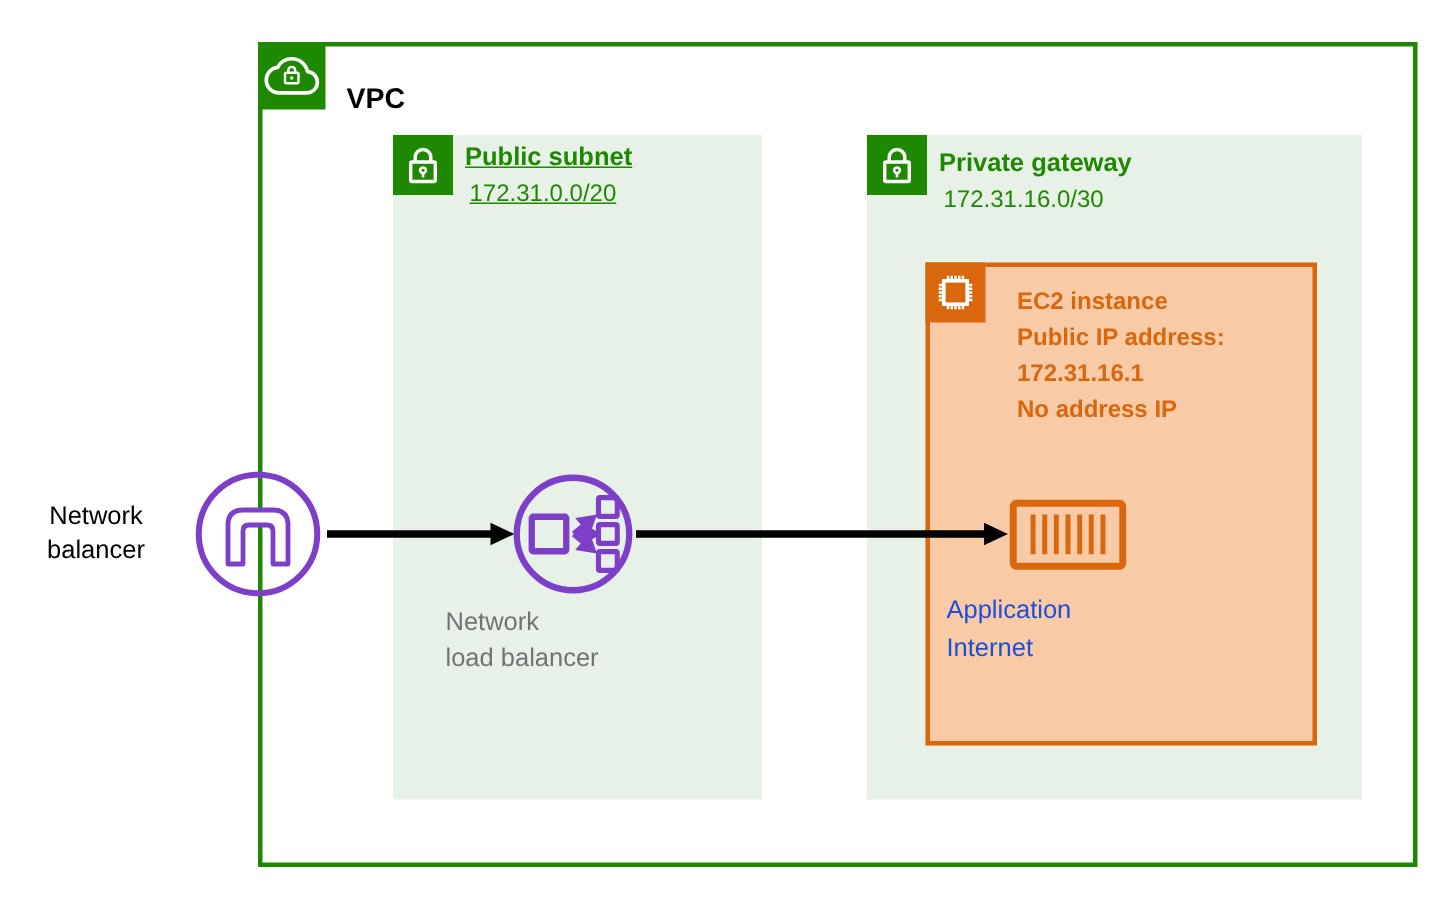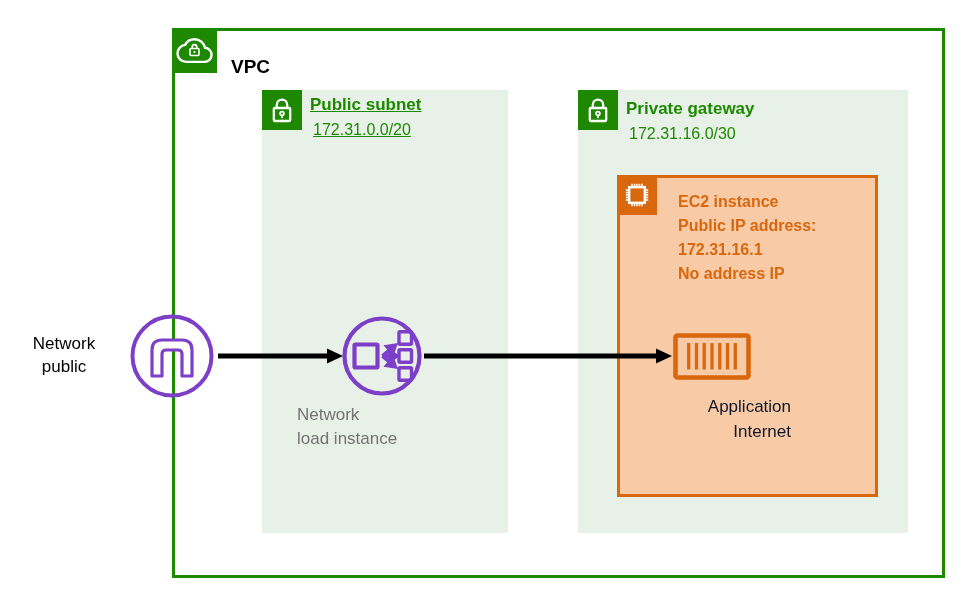--- a/index.html
+++ b/index.html
@@ -32,21 +32,21 @@
   
   .igw-svg{left:130px;top:314px;}
   .igw-label{left:8px;top:332px;width:112px;text-align:center;color:#000;font-size:17px;line-height:23px;}
   .igw-label span{display:block;}
   
   .nlb-svg{left:342px;top:316px;}
   .nlb-label{left:297px;top:403px;width:170px;text-align:left;color:#737373;font-size:17px;line-height:24px;}
   .nlb-label span{display:block;}
   
   .container-svg{left:672px;top:332px;}
-  .container-label{left:631px;top:394px;width:160px;text-align:right;color:#0f172a;font-size:17px;line-height:25px;}
+  .container-label{left:631px;top:394px;width:160px;text-align:left;color:#1d4ed8;font-size:17px;line-height:25px;}
   .container-label span{display:block;}
   .arrows{left:0;top:0;pointer-events:none;}
 </style>
 </head>
 <body>
 
 <div class="canvas">
 
   <div class="abs vpc-box"></div>
 
@@ -139,21 +139,21 @@
   </svg>
 
   <div class="abs igw-svg">
     <svg width="84" height="84" viewBox="0 0 84 84">
       <circle cx="42" cy="42" r="39.5" fill="none" stroke="#7D3FC8" stroke-width="4"></circle>
       <path d="M22 62 V36 Q22 26 32 26 H52 Q62 26 62 36 V62 H52 V40 Q52 36 48 36 H36 Q32 36 32 40 V62 Z" fill="#ffffff" stroke="#7D3FC8" stroke-width="3.2" stroke-linejoin="round"></path>
     </svg>
   </div>
   <div class="abs igw-label">
     <span>Network</span>
-    <span>public</span>
+    <span>balancer</span>
   </div>
 
   <div class="abs nlb-svg">
     <svg width="80" height="80" viewBox="0 0 80 80">
       <circle cx="40" cy="40" r="37.5" fill="none" stroke="#7D3FC8" stroke-width="4.2"></circle>
       <rect x="12.5" y="28.5" width="23" height="23" rx="1" fill="none" stroke="#7D3FC8" stroke-width="4.2"></rect>
       <rect x="57" y="15.75" width="12.5" height="12.5" rx="1" fill="none" stroke="#7D3FC8" stroke-width="3.4"></rect>
       <rect x="57" y="33.75" width="12.5" height="12.5" rx="1" fill="none" stroke="#7D3FC8" stroke-width="3.4"></rect>
       <rect x="57" y="51.75" width="12.5" height="12.5" rx="1" fill="none" stroke="#7D3FC8" stroke-width="3.4"></rect>
       <g stroke="#7D3FC8" stroke-width="3.8" fill="#7D3FC8">
@@ -167,21 +167,21 @@
           </g>
         <g transform="rotate(40 40.5 40)">
             <line x1="40.5" y1="40" x2="50" y2="40"></line>
             <polygon points="50,35.8 57,40 50,44.2"></polygon>
           </g>
       </g>
     </svg>
   </div>
   <div class="abs nlb-label">
     <span>Network</span>
-    <span>load instance</span>
+    <span>load balancer</span>
   </div>
 
   <div class="abs container-svg">
     <svg width="80" height="49" viewBox="0 0 80 49">
       <rect x="3.5" y="3.5" width="73" height="42" rx="2" fill="none" stroke="#D8670E" stroke-width="4.6"></rect>
       <g stroke="#D8670E" stroke-width="3.3">
         <line x1="16.7" y1="11" x2="16.7" y2="37.5"></line>
         <line x1="24.5" y1="11" x2="24.5" y2="37.5"></line>
         <line x1="32.2" y1="11" x2="32.2" y2="37.5"></line>
         <line x1="40" y1="11" x2="40" y2="37.5"></line>

